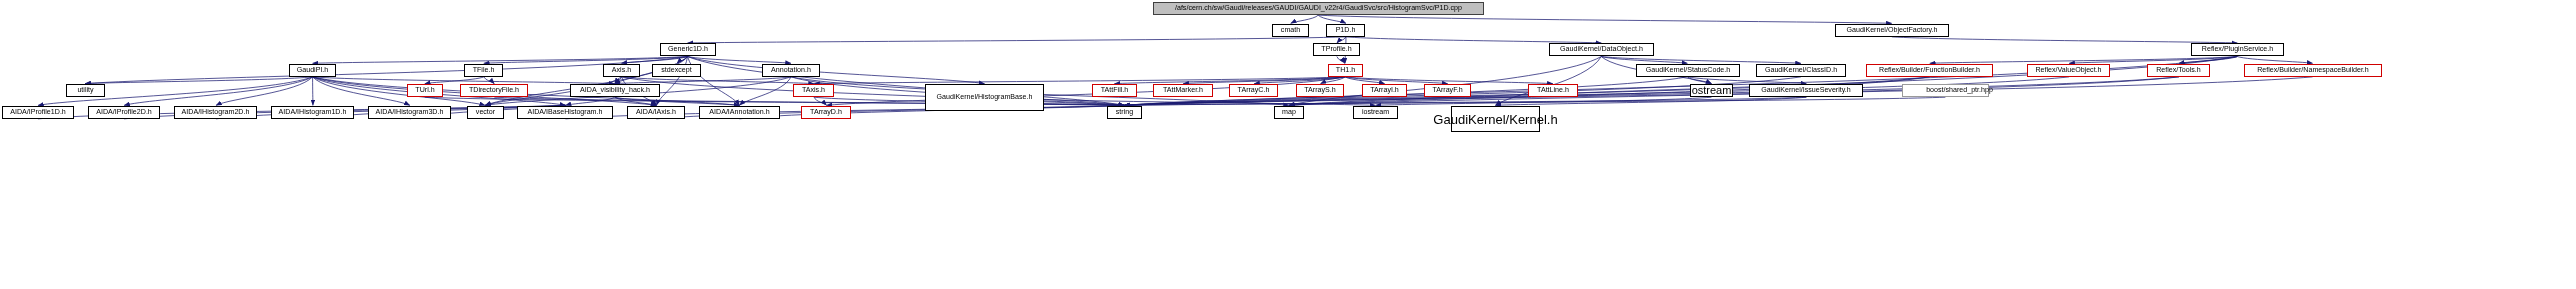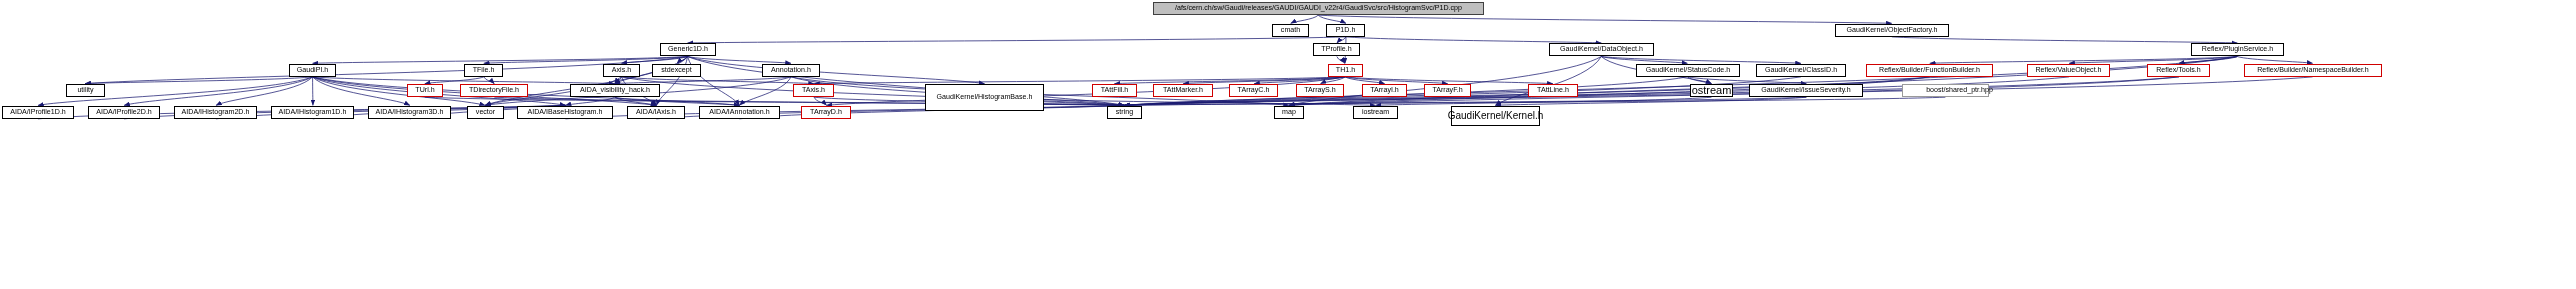--- a/index.html
+++ b/index.html
@@ -263,18 +263,18 @@
       </div>
       <div class="node " style="left: 1107px; top: 106px; width: 35px; height: 13px; font-size: 7.1px;">
         <span>string</span>
       </div>
       <div class="node " style="left: 1274px; top: 106px; width: 30px; height: 13px; font-size: 7.1px;">
         <span>map</span>
       </div>
       <div class="node " style="left: 1353px; top: 106px; width: 45px; height: 13px; font-size: 7.1px;">
         <span>iostream</span>
       </div>
-      <div class="node " style="left: 1451px; top: 106px; width: 89px; height: 20px; font-size: 10px;">
+      <div class="node " style="left: 1451px; top: 106px; width: 89px; height: 26px; font-size: 13px;">
         <span>GaudiKernel/Kernel.h</span>
       </div>
     </div>
 </div>
 
 
 </body></html>

